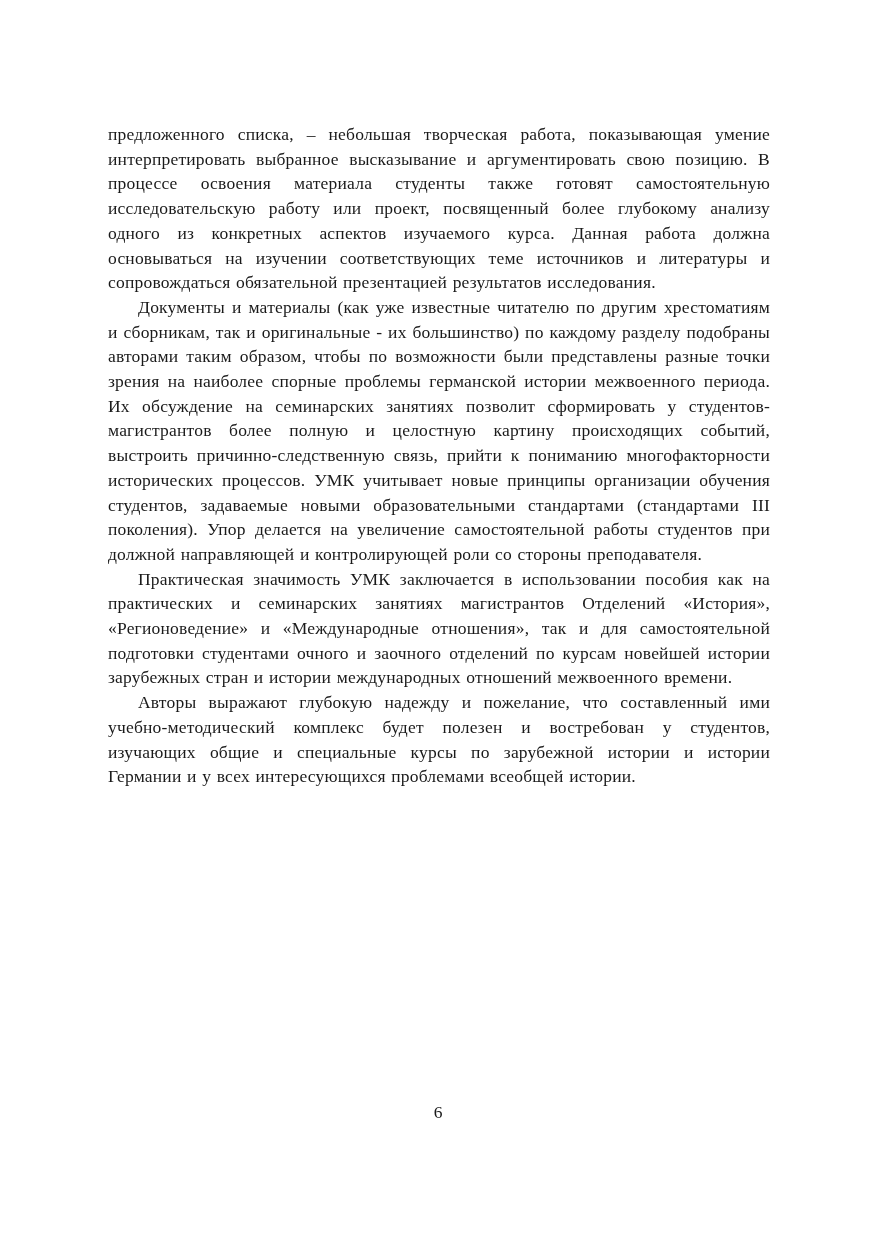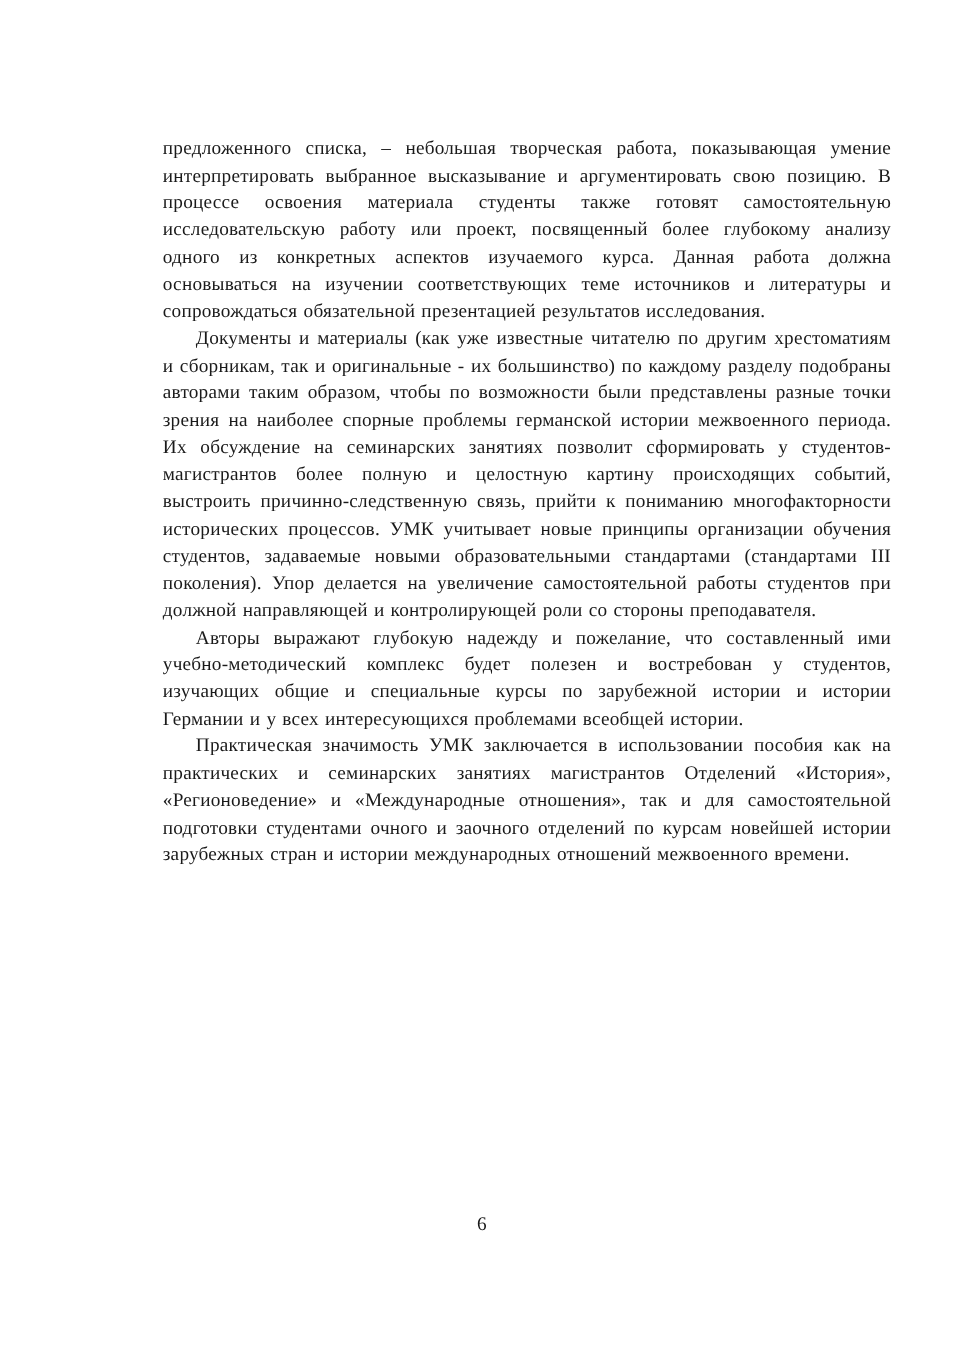--- a/index.html
+++ b/index.html
@@ -21,21 +21,20 @@
     left: 0;
     width: 876px;
     height: 1240px;
     background: #ffffff;
   }
   .text-block {
     position: absolute;
     top: 122px;
     left: 108px;
     width: 662px;
-    margin-left: 40px;
   }
   .text-block p {
     margin: 0;
     font-size: 17.5px;
     line-height: 24.7px;
     text-align: justify;
     letter-spacing: 0.2px;
     word-spacing: 1px;
   }
   .text-block p.indented {
@@ -52,19 +51,19 @@
   }
 </style>
 </head>
 <body>
 
 <div class="page">
 
   <div class="text-block">
     <p>предложенного списка, – небольшая творческая работа, показывающая умение интерпретировать выбранное высказывание и аргументировать свою позицию. В процессе освоения материала студенты также готовят самостоятельную исследовательскую работу или проект, посвященный более глубокому анализу одного из конкретных аспектов изучаемого курса. Данная работа должна основываться на изучении соответствующих теме источников и литературы и сопровождаться обязательной презентацией результатов исследования.</p>
     <p class="indented">Документы и материалы (как уже известные читателю по другим хрестоматиям и сборникам, так и оригинальные - их большинство) по каждому разделу подобраны авторами таким образом, чтобы по возможности были представлены разные точки зрения на наиболее спорные проблемы германской истории межвоенного периода. Их обсуждение на семинарских занятиях позволит сформировать у студентов-магистрантов более полную и целостную картину происходящих событий, выстроить причинно-следственную связь, прийти к пониманию многофакторности исторических процессов. УМК учитывает новые принципы организации обучения студентов, задаваемые новыми образовательными стандартами (стандартами III поколения). Упор делается на увеличение самостоятельной работы студентов при должной направляющей и контролирующей роли со стороны преподавателя.</p>
+    <p class="indented">Практическая значимость УМК заключается в использовании пособия как на практических и семинарских занятиях магистрантов Отделений «История», «Регионоведение» и «Международные отношения», так и для самостоятельной подготовки студентами очного и заочного отделений по курсам новейшей истории зарубежных стран и истории международных отношений межвоенного времени.</p>
     <p class="indented">Авторы выражают глубокую надежду и пожелание, что составленный ими учебно-методический комплекс будет полезен и востребован у студентов, изучающих общие и специальные курсы по зарубежной истории и истории Германии и у всех интересующихся проблемами всеобщей истории.</p>
-    <p class="indented">Практическая значимость УМК заключается в использовании пособия как на практических и семинарских занятиях магистрантов Отделений «История», «Регионоведение» и «Международные отношения», так и для самостоятельной подготовки студентами очного и заочного отделений по курсам новейшей истории зарубежных стран и истории международных отношений межвоенного времени.</p>
   </div>
 
   <div class="page-number">6</div>
 
 </div>
 
 </body></html>

